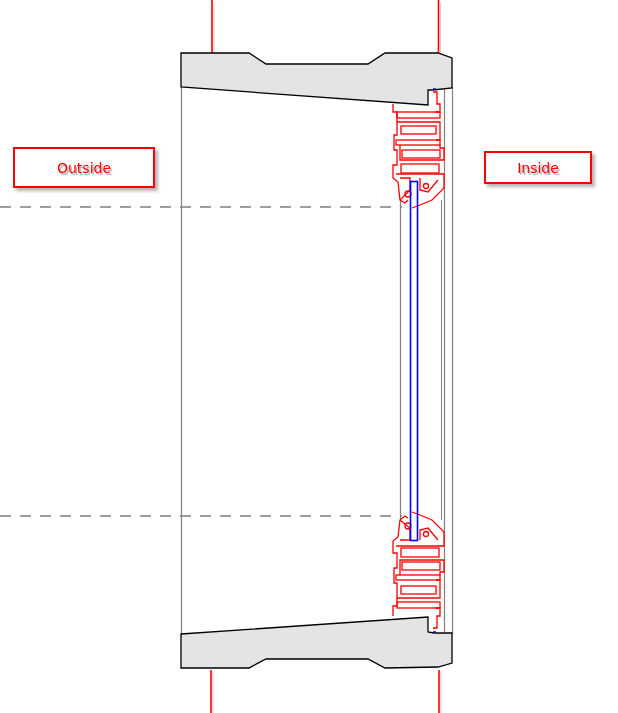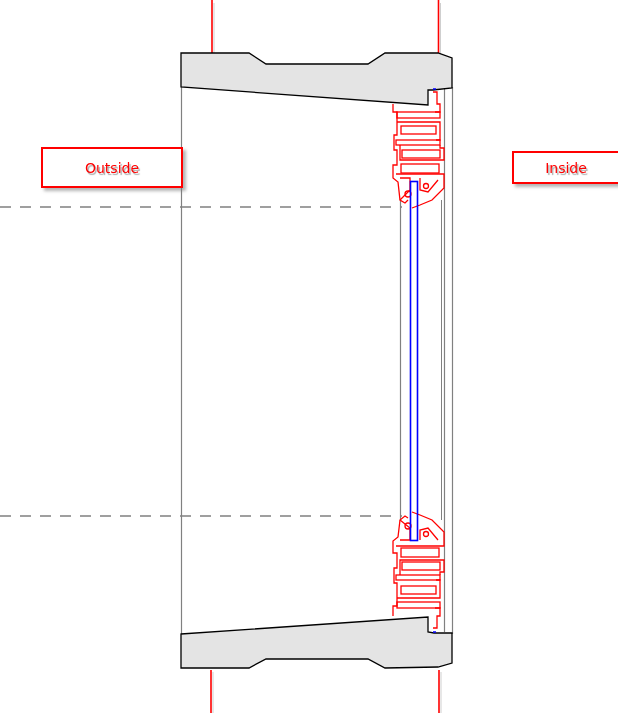--- a/index.html
+++ b/index.html
@@ -5,21 +5,20 @@
     html, body { margin: 0; padding: 0; background: #ffffff; }
     body { width: 618px; height: 713px; position: relative; overflow: hidden; font-family: "Liberation Sans", sans-serif; }
     #canvas { position: absolute; left: 0; top: 0; }
     .label-box {
       position: absolute;
       border: 2px solid #ff0000;
       background: #ffffff;
       box-shadow: 3px 3px 3px rgba(120,120,120,0.55);
       display: flex; align-items: center; justify-content: center;
       box-sizing: border-box;
-      margin-left: 28px;
     }
     .label-text {
       color: #ff0000;
       font-family: "DejaVu Sans", sans-serif;
       font-size: 14px;
       text-shadow: 1.5px 1.5px 1px rgba(110,110,110,0.6);
     }
   </style>
 </head>
 <body>

